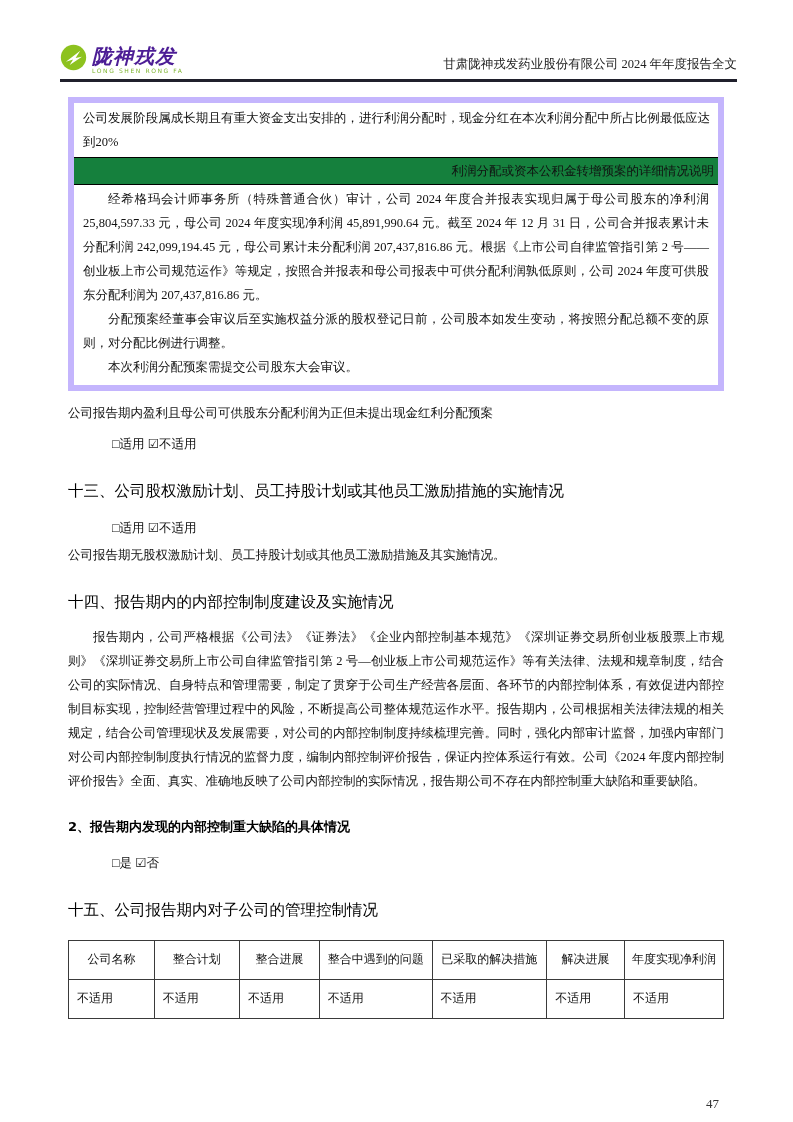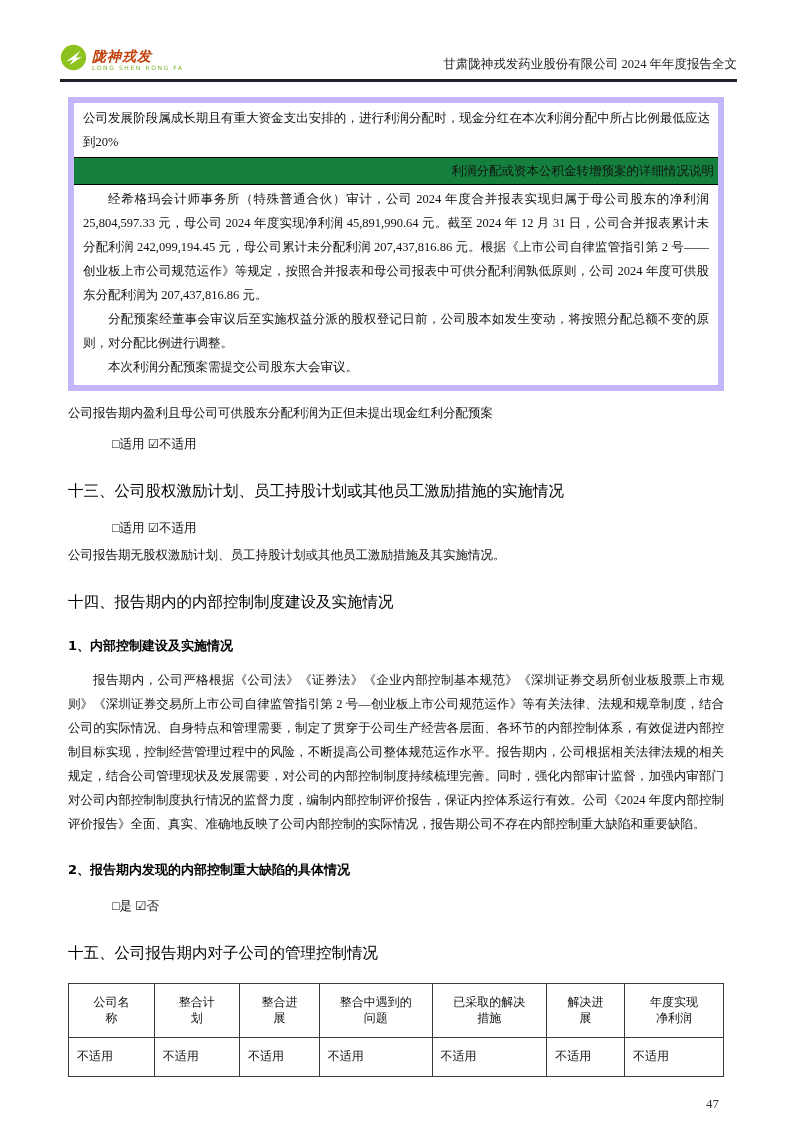--- a/index.html
+++ b/index.html
@@ -17,21 +17,21 @@
     display:flex;justify-content:space-between;align-items:flex-end;
     margin:44px 56px 0 60px;
     padding-bottom:4px;
     border-bottom:3px solid #20202c;
   }
   .logo{display:flex;align-items:center;gap:5px;}
   .logo-text{display:flex;flex-direction:column;line-height:1;}
   .brand-cn{
     font-family:"DejaVu Sans","Liberation Sans",sans-serif;
     font-weight:bold;font-style:italic;
-    font-size:14px;color:#c2410c;letter-spacing:1px;
+    font-size:20px;color:#4c1d95;letter-spacing:1px;
   }
   .brand-en{
     font-family:"DejaVu Sans","Liberation Sans",sans-serif;
     font-size:6px;color:#7ab22a;letter-spacing:1.6px;margin-top:2px;
   }
   .doc-title{font-size:12.5px;color:#222;padding-bottom:2px;}
   
   .content{margin:0 69px 0 68px;font-size:12.5px;line-height:24px;}
   .box{border:6px solid #c4b5fd;margin-top:15px;}
   .box-row1{padding:3px 8px 3px 9px;text-align:justify;}
@@ -58,21 +58,21 @@
   .gap-xs{margin-top:3px;}
   .par-block{margin-top:13px;}
   
   .sub-table{
     width:100%;border-collapse:collapse;margin-top:20px;
     font-size:12px;line-height:1.3;
   }
   .sub-table th,.sub-table td{
     border:1px solid #3a3a3a;font-weight:normal;
   }
-  .sub-table th{text-align:center;padding:11px 19px;}
+  .sub-table th{text-align:center;padding:11px 3px;}
   .sub-table td{text-align:left;padding:11px 6px 11px 8px;}
   .c0{width:13.1%}.c1{width:13%}.c2{width:12.2%}.c3{width:17.2%}
   .c4{width:17.5%}.c5{width:11.9%}.c6{width:15.1%}
   
   .page-num{
     position:absolute;top:1096px;right:74px;
     font-size:13px;color:#333;
   }
 </style>
 </head>
@@ -109,21 +109,20 @@
     </div>
 
     <div class="note-line">公司报告期内盈利且母公司可供股东分配利润为正但未提出现金红利分配预案</div>
     <div class="checkbox-line">□适用 ☑不适用</div>
 
     <h2 class="h-major">十三、公司股权激励计划、员工持股计划或其他员工激励措施的实施情况</h2>
     <div class="checkbox-line gap-s">□适用 ☑不适用</div>
     <div class="gap-xs">公司报告期无股权激励计划、员工持股计划或其他员工激励措施及其实施情况。</div>
 
     <h2 class="h-major">十四、报告期内的内部控制制度建设及实施情况</h2>
-    <h3 class="h-minor">1、内部控制建设及实施情况</h3>
     <p class="body-par par-block">报告期内，公司严格根据《公司法》《证券法》《企业内部控制基本规范》《深圳证券交易所创业板股票上市规则》《深圳证券交易所上市公司自律监管指引第 2 号—创业板上市公司规范运作》等有关法律、法规和规章制度，结合公司的实际情况、自身特点和管理需要，制定了贯穿于公司生产经营各层面、各环节的内部控制体系，有效促进内部控制目标实现，控制经营管理过程中的风险，不断提高公司整体规范运作水平。报告期内，公司根据相关法律法规的相关规定，结合公司管理现状及发展需要，对公司的内部控制制度持续梳理完善。同时，强化内部审计监督，加强内审部门对公司内部控制制度执行情况的监督力度，编制内部控制评价报告，保证内控体系运行有效。公司《2024 年度内部控制评价报告》全面、真实、准确地反映了公司内部控制的实际情况，报告期公司不存在内部控制重大缺陷和重要缺陷。</p>
     <h3 class="h-minor">2、报告期内发现的内部控制重大缺陷的具体情况</h3>
     <div class="checkbox-line gap-s">□是 ☑否</div>
 
     <h2 class="h-major">十五、公司报告期内对子公司的管理控制情况</h2>
 
     <table class="sub-table">
       <thead>
         <tr>
           <th class="c0">公司名称</th>

